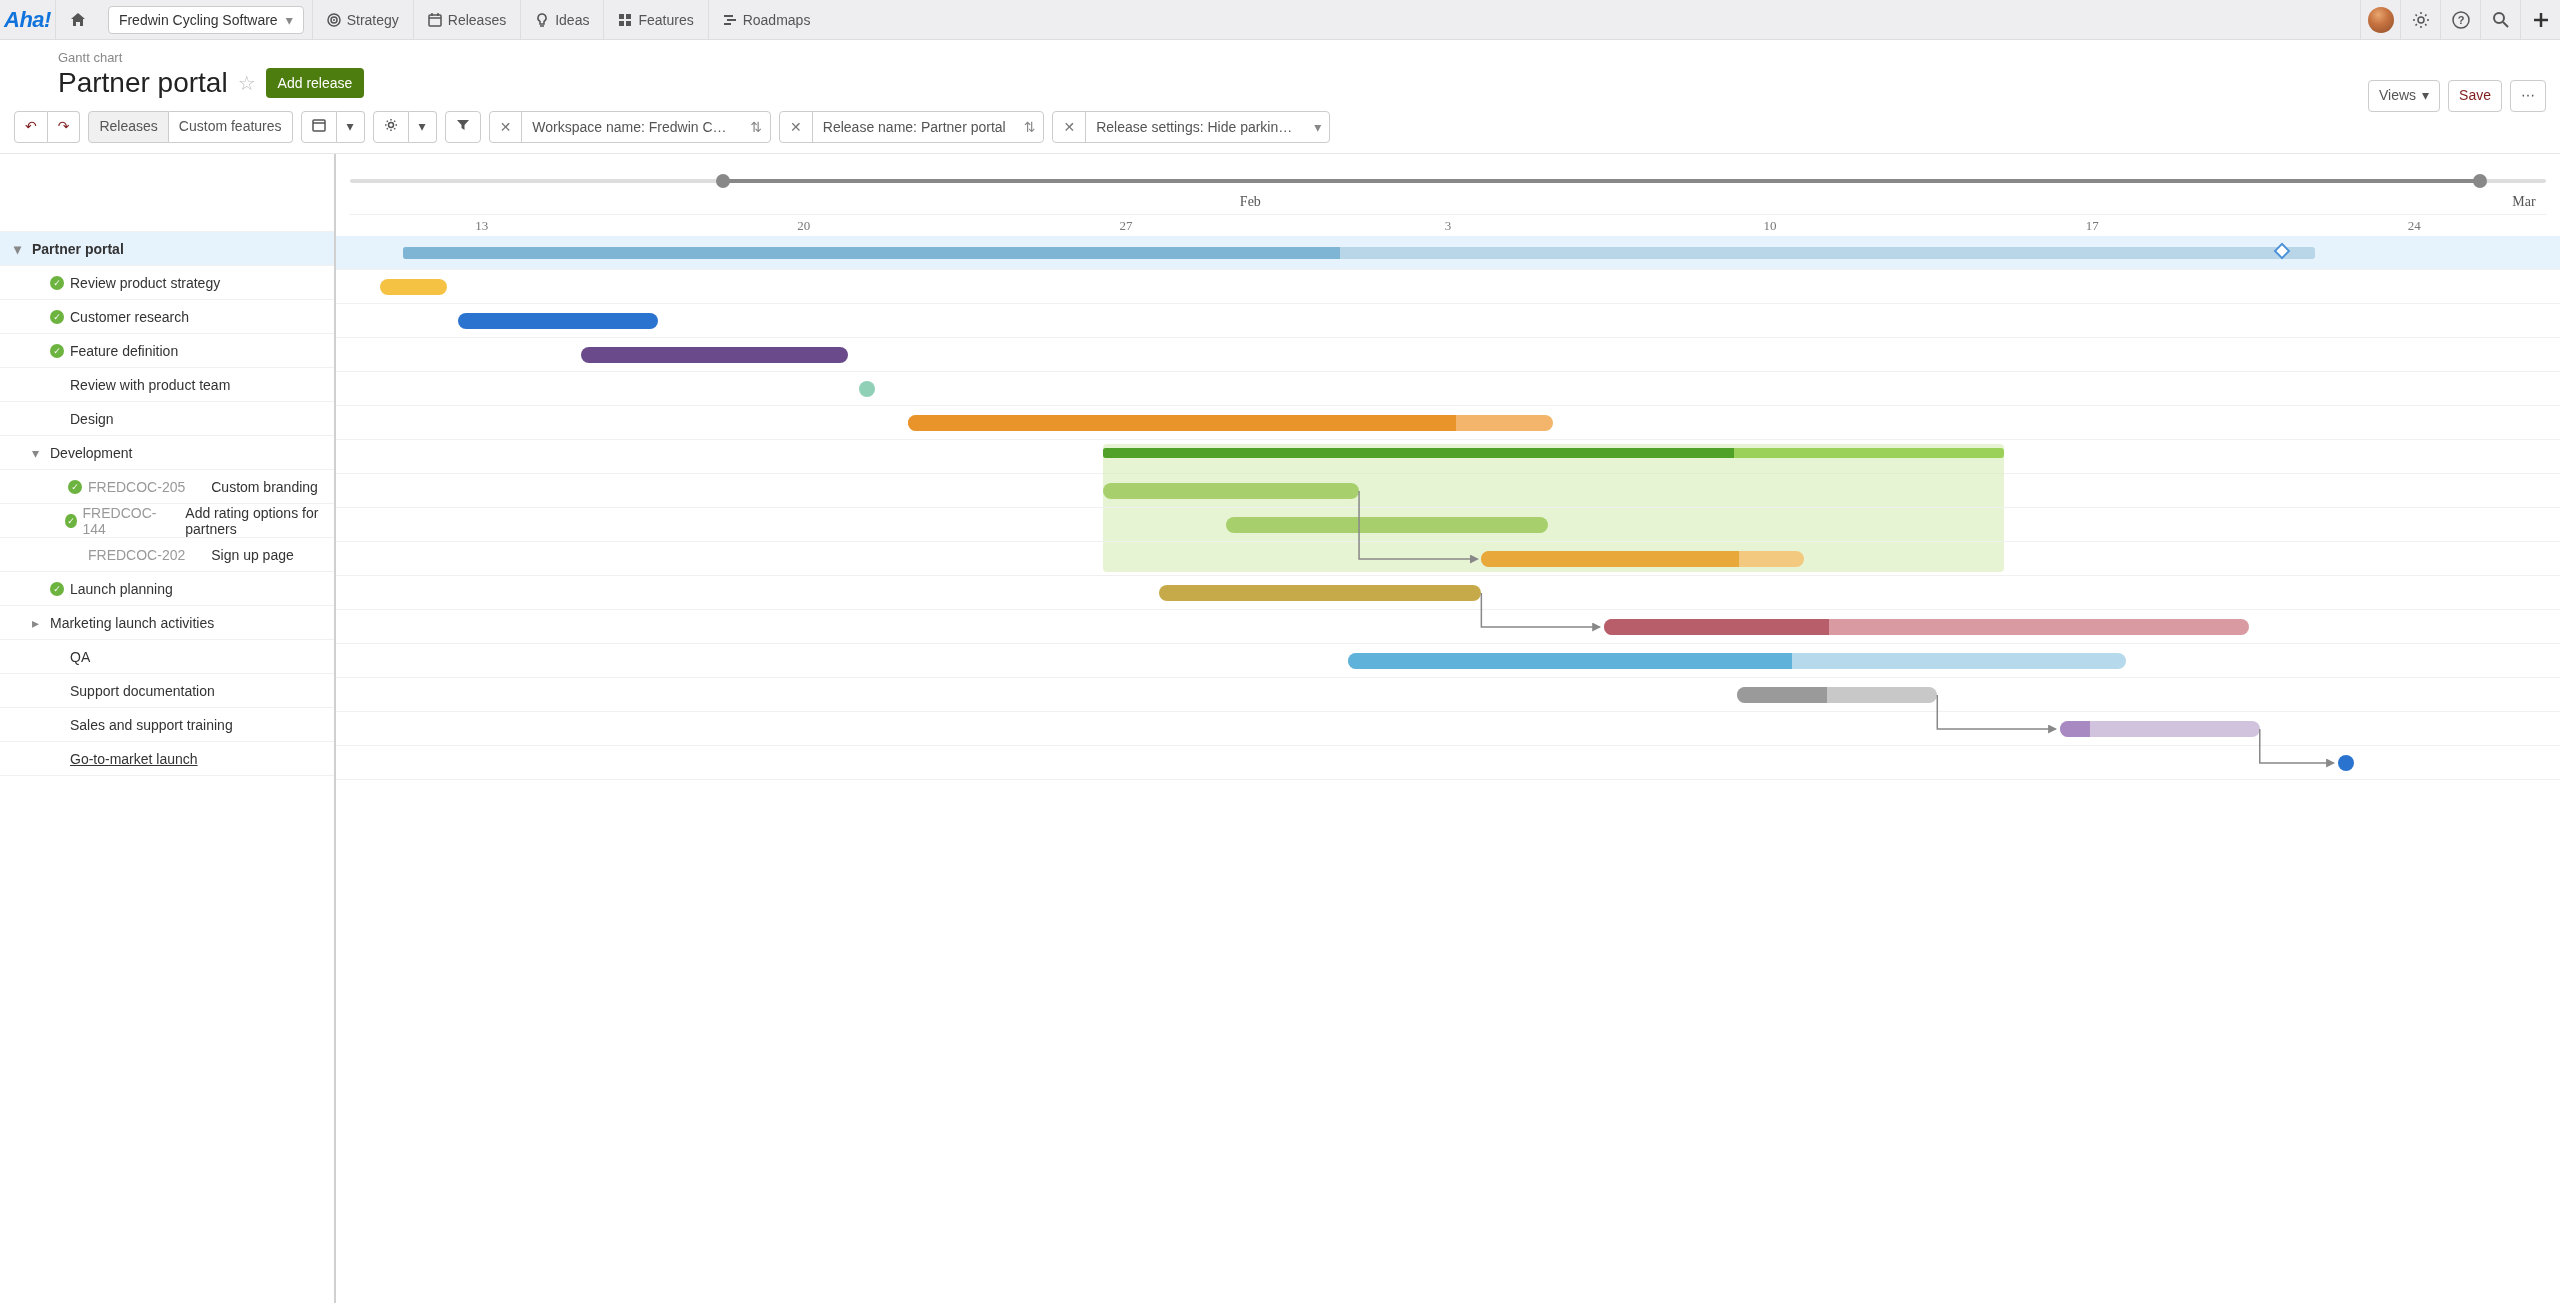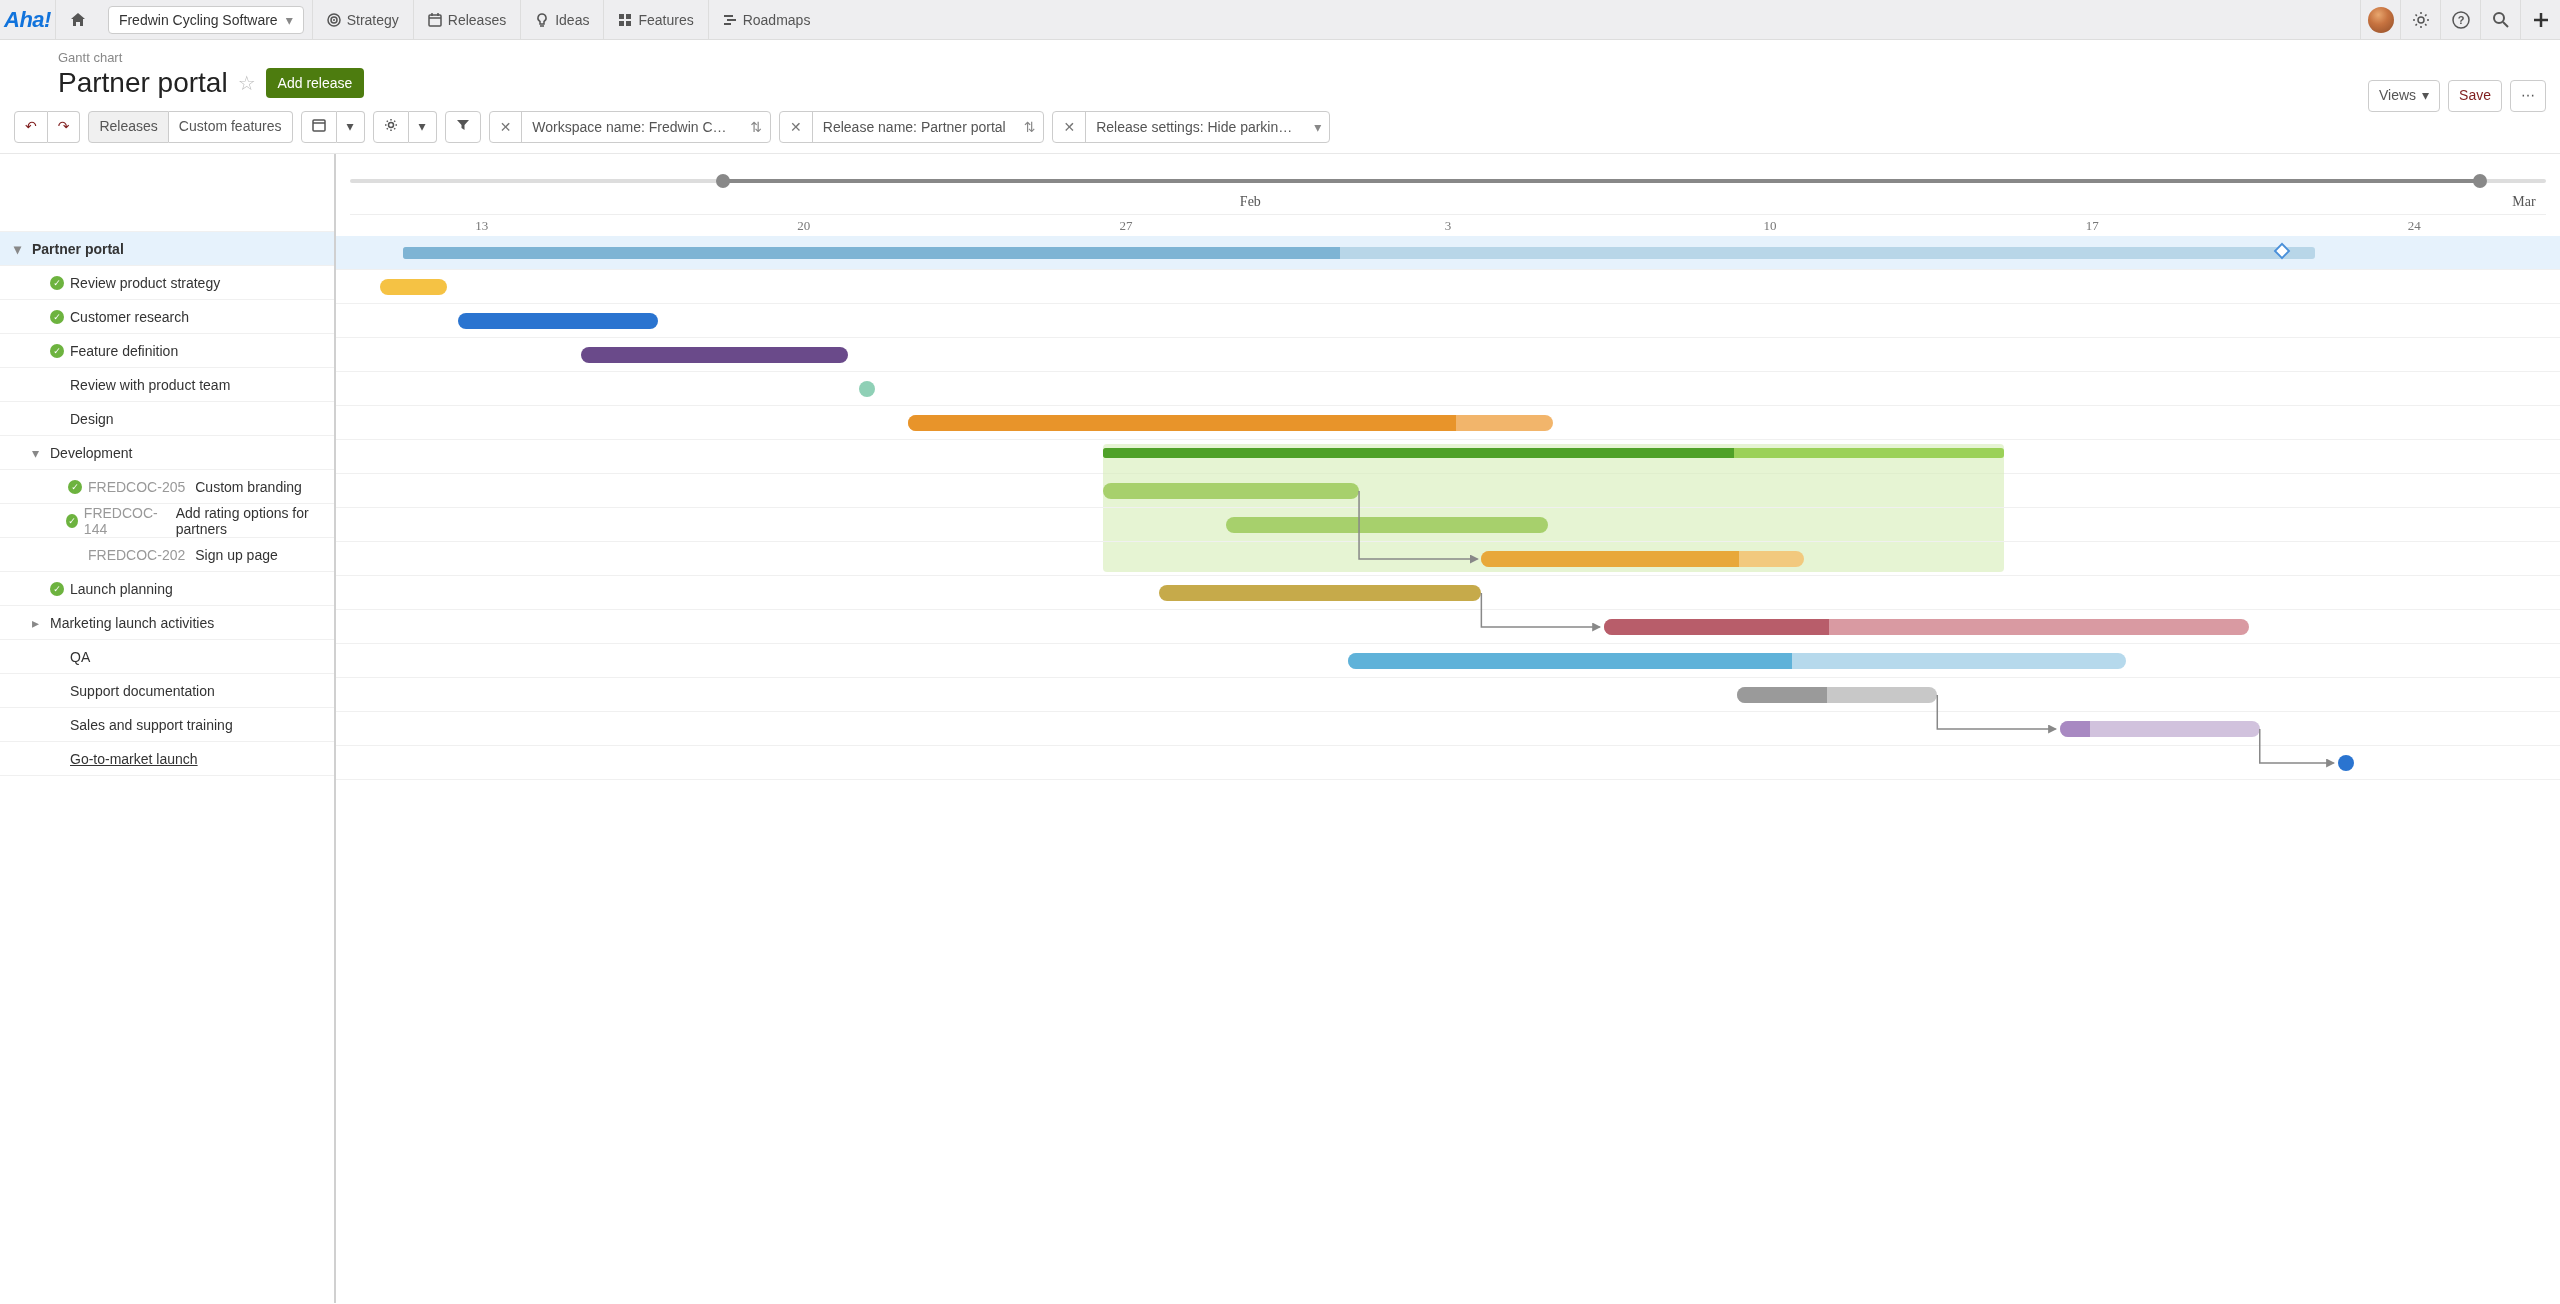--- a/index.html
+++ b/index.html
@@ -38,21 +38,21 @@
 .scrub .fill { position: absolute; top: 3px; height: 4px; background: #888; border-radius: 2px; }
 .scrub .handle { position: absolute; top: -2px; width: 14px; height: 14px; border-radius: 50%; background: #888; }
 .month-row { display: flex; font-size: 14px; color: #555; position: relative; height: 20px; }
 .month-row span { position: absolute; transform: translateX(-50%); }
 .date-row { position: relative; height: 22px; border-top: 1px solid #eee; }
 .date-row span { position: absolute; top: 3px; transform: translateX(-50%); color: #777; font-size: 13px; }
 .side-row { height: 34px; border-bottom: 1px solid #f0f0f0; display: flex; align-items: center; padding-left: 14px; font-size: 14px; color: #333; gap: 6px; cursor: pointer; }
 .side-row.selected { background: #e6f2fc; font-weight: 600; }
 .side-row .chev { color: #888; width: 12px; display: inline-block; }
 .side-row .check { width: 14px; height: 14px; border-radius: 50%; background: #6db33f; display: inline-flex; align-items: center; justify-content: center; color: #fff; font-size: 9px; }
-.side-row .ref { color: #999; margin-right: 4px; }
+.side-row .ref { color: #999; margin-right: 20px; }
 .gantt-row { height: 34px; border-bottom: 1px solid #f0f0f0; position: relative; }
 .gantt-row.selected { background: #e6f2fc; }
 .summary-bar { position: absolute; top: 11px; height: 12px; background: #b8d6e8; border-radius: 3px; }
 .summary-bar .prog { position: absolute; left: 0; top: 0; bottom: 0; background: #7eb4d4; border-radius: 3px 0 0 3px; }
 .diamond { position: absolute; width: 12px; height: 12px; background: #fff; border: 2px solid #4a90d9; transform: rotate(45deg); top: 9px; }
 .bar { position: absolute; top: 9px; height: 16px; border-radius: 8px; }
 .bar .prog { position: absolute; left: 0; top: 0; bottom: 0; border-radius: 8px 0 0 8px; }
 .dot { position: absolute; width: 16px; height: 16px; border-radius: 50%; top: 9px; }
 .group-bg { position: absolute; background: #d5edb5; border-radius: 4px; opacity: 0.6; }
 .group-bar { position: absolute; height: 10px; top: 8px; border-radius: 3px; }

